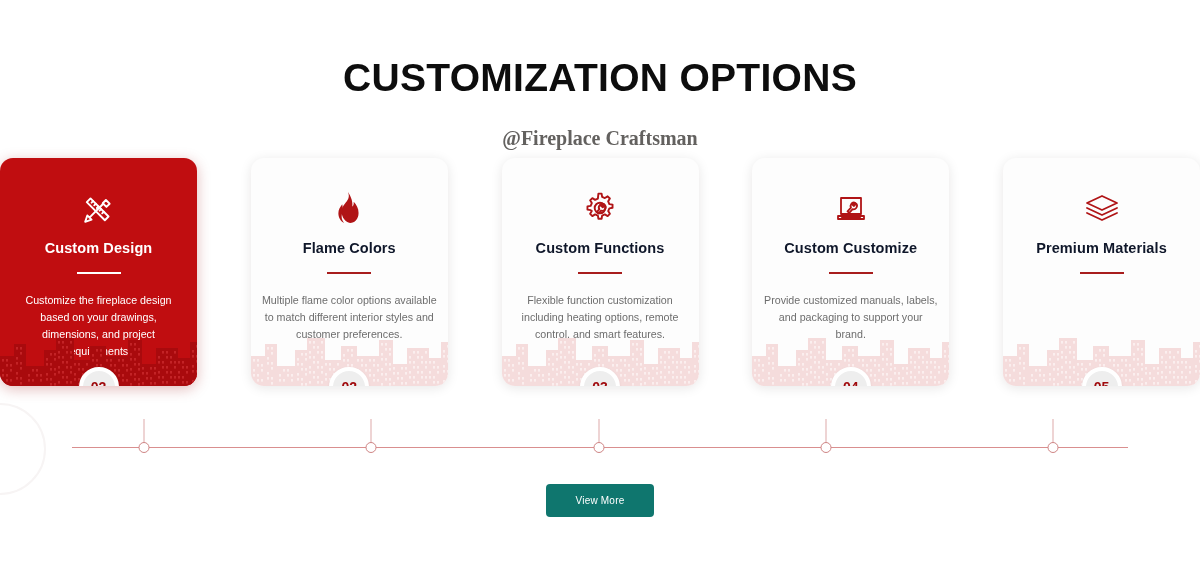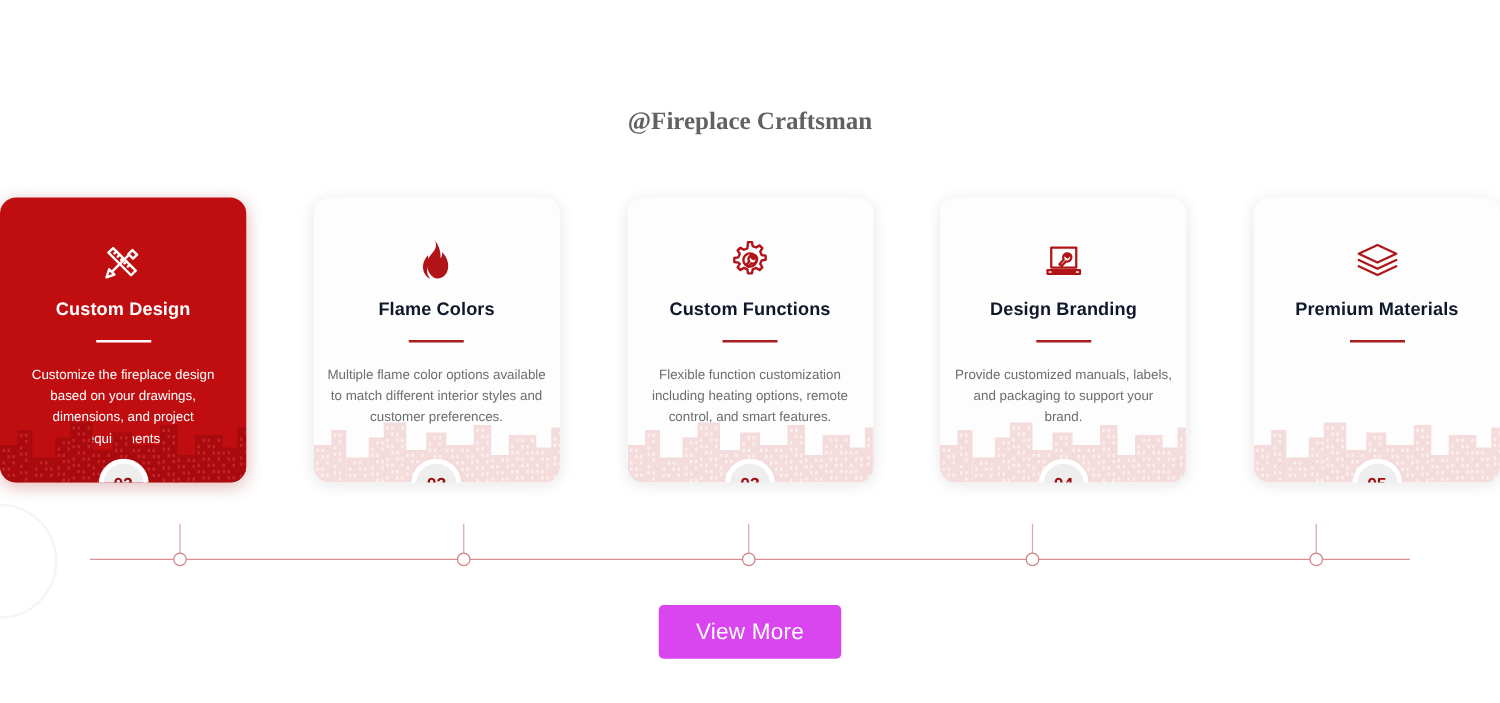--- a/index.html
+++ b/index.html
@@ -102,35 +102,36 @@
     transform: translateX(-50%);
   }
   .stem {
     position: absolute; width: 1px; background: #ddaaaa;
     top: -28px; height: 28px; transform: translateX(-50%);
   }
 
   .cta-wrap { position: absolute; top: 484px; left: 0; width: 1200px; text-align: center; }
   .cta {
     display: inline-block;
-    background: #d946ef; color: #fff;
-    font-size: 18px;
+    background: #0f766e; color: #fff;
+    font-size: 10px;
     padding: 11px 30px;
     border: none; border-radius: 4px;
     cursor: pointer; letter-spacing: .2px;
   }
 </style>
 </head>
 <body>
 
 <div class="page">
 
   <div class="deco-arc"></div>
 
   <div class="header">
+    <div class="title">CUSTOMIZATION OPTIONS</div>
     <div class="subtitle">@Fireplace Craftsman</div>
   </div>
 
   <div class="cards" id="cards">
       <div class="card active">
         <svg class="city" viewBox="0 0 197 62" preserveAspectRatio="none">
           <rect x="0" y="32" width="16" height="30" fill="#a90a0d"></rect>
           <rect x="2" y="35" width="2" height="2.6" fill="#c32326"></rect>
           <rect x="6" y="35" width="2" height="2.6" fill="#c32326"></rect>
           <rect x="6" y="40" width="2" height="2.6" fill="#c32326"></rect>
@@ -981,21 +982,21 @@
           <rect x="192" y="56" width="2" height="2.6" fill="#fbeeee"></rect>
         </svg>
         <div class="icon-wrap">
           <svg width="34" height="32" viewBox="0 0 34 32">
             <path fill="none" stroke="#b01416" stroke-width="1.8" stroke-linecap="round" stroke-linejoin="round" d="M7 6h20v16H7z"></path>
             <path fill="none" stroke="#b01416" stroke-width="1.8" stroke-linecap="round" stroke-linejoin="round" d="M4 24h26v3H4z"></path>
             <path fill="none" stroke="#b01416" stroke-width="1.8" stroke-linecap="round" stroke-linejoin="round" d="M8 25.5h18"></path>
             <path fill="none" stroke="#b01416" stroke-width="1.8" stroke-linecap="round" stroke-linejoin="round" d="M21.5 11c-1.5-.8-3.4-.3-4.3 1-.8 1.1-.8 2.5-.2 3.6l-3.5 3.8 1.7 1.5 3.5-3.8c1.2.4 2.6 0 3.5-1.1 1-1.3 1-3.2 0-4.4l-2.2 2.4-1.7-1.5z"></path>
           </svg>
         </div>
-        <div class="card-title">Design Branding</div>
+        <div class="card-title">Custom Customize</div>
         <div class="divider"></div>
         <div class="card-desc">Provide customized manuals, labels, and packaging to support your brand.</div>
         <div class="badge">04</div>
       </div>
       <div class="card">
         <svg class="city" viewBox="0 0 197 62" preserveAspectRatio="none">
           <rect x="0" y="32" width="16" height="30" fill="#f5dcdc"></rect>
           <rect x="2" y="35" width="2" height="2.6" fill="#fbeeee"></rect>
           <rect x="6" y="35" width="2" height="2.6" fill="#fbeeee"></rect>
           <rect x="6" y="40" width="2" height="2.6" fill="#fbeeee"></rect>

